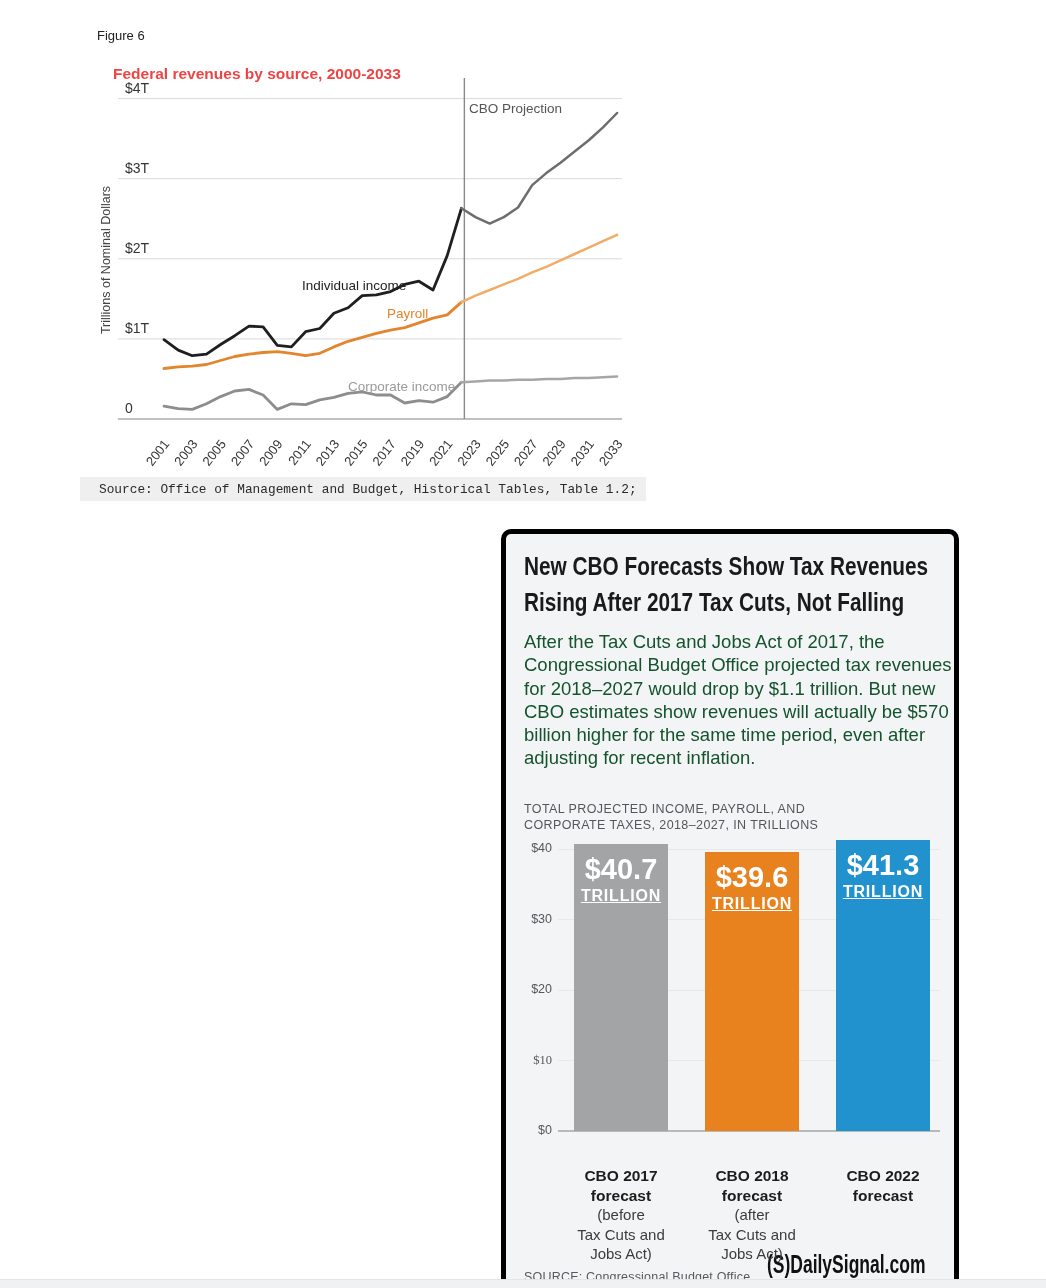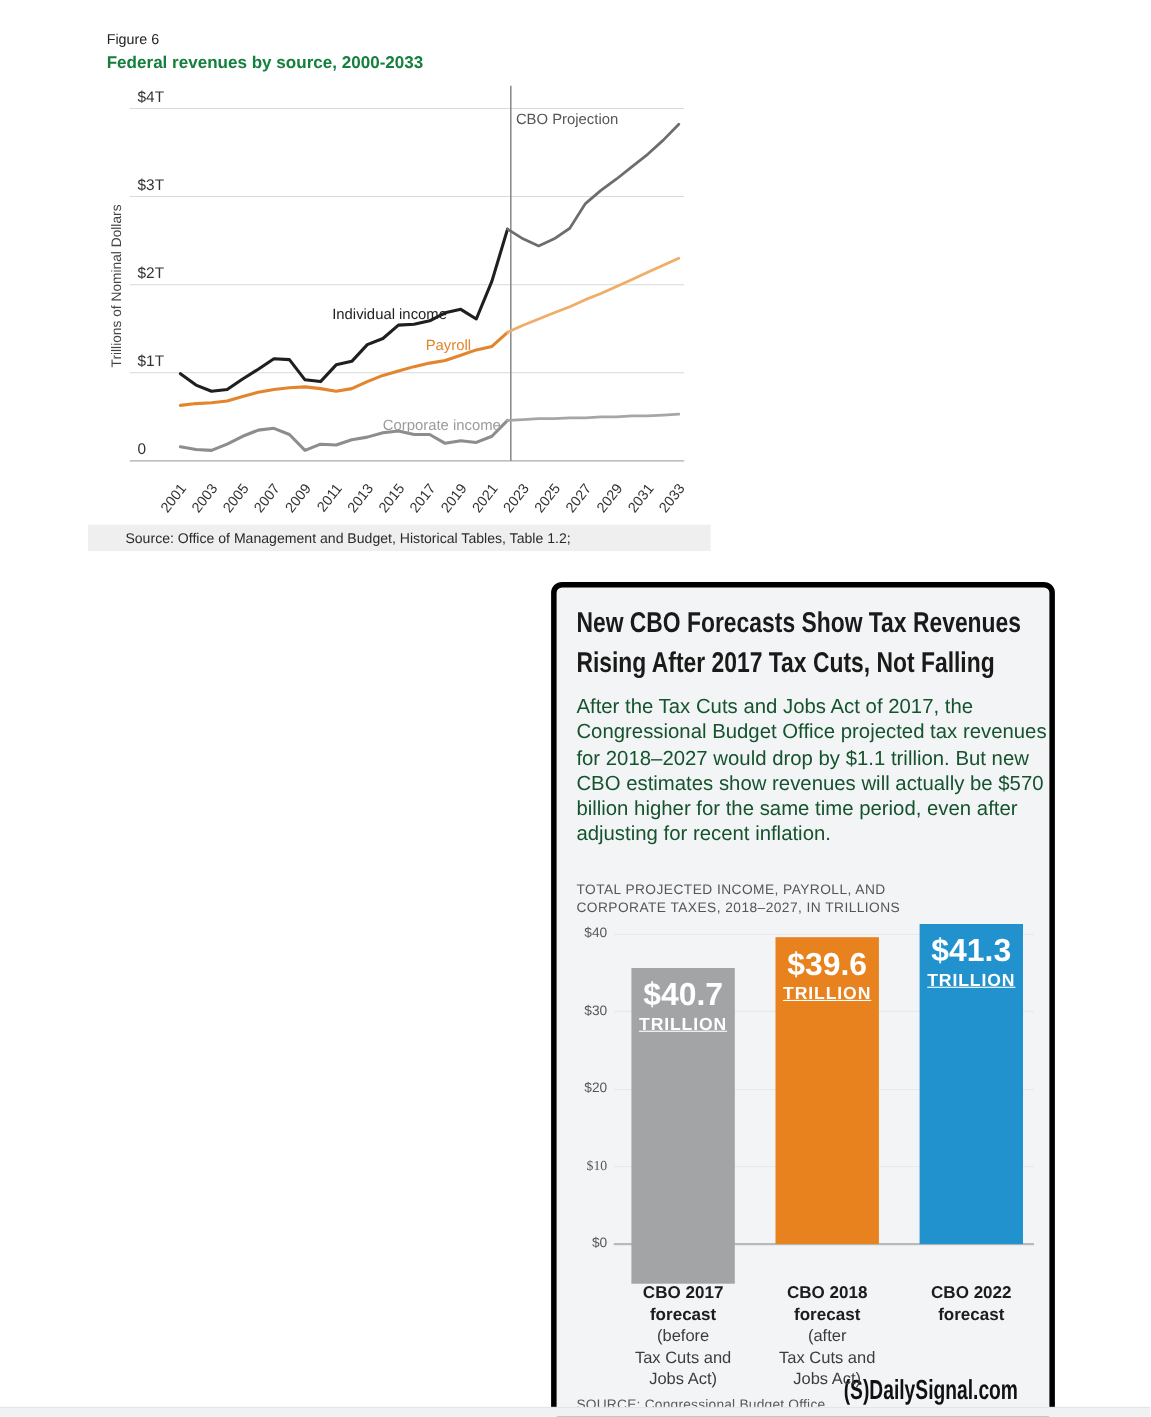--- a/index.html
+++ b/index.html
@@ -2,30 +2,30 @@
 <html><head>
 <meta charset="utf-8">
 <style>
   html,body{margin:0;padding:0;}
   body{width:1046px;height:1288px;font-family:"Liberation Sans",sans-serif;}
   .page{position:relative;width:1046px;height:1288px;background:#ffffff;overflow:hidden;}
 
   
   .figure1{position:absolute;left:80px;top:22px;width:566px;height:480px;}
   .fig-label{position:absolute;left:17px;top:6px;font-size:13px;color:#222;}
-  .fig-title{position:absolute;left:17px;top:27px;margin:0;font-size:15.5px;font-weight:700;color:#15803d;text-align:center;}
+  .fig-title{position:absolute;left:17px;top:27px;margin:16px;font-size:15.5px;font-weight:700;color:#ef4444;text-align:center;}
   #fig1-svg{position:absolute;left:0;top:50px;}
   #fig1-svg text{font-family:"Liberation Sans",sans-serif;}
   #fig1-svg .ytick{font-size:14px;fill:#333;}
   #fig1-svg .xtick{font-size:13px;fill:#333;}
   #fig1-svg .ylab{font-size:12.5px;fill:#444;}
   #fig1-svg .slabel{font-size:13.5px;}
   #fig1-svg .annot{font-size:13.5px;fill:#555;}
   .fig-source{position:absolute;left:0;top:455px;width:566px;height:24px;background:#efefef;display:flex;align-items:center;}
-  .fig-source span{margin-left:34px;font-size:12.8px;color:#2a2a2a;}
+  .fig-source span{margin-left:19px;font-size:12.8px;color:#2a2a2a;font-family:Liberation Mono, monospace;}
 
   
   .card{position:absolute;left:501px;top:529px;width:458px;height:760px;background:#f3f4f5;
         border:5px solid #000000;border-radius:10px;box-sizing:border-box;}
   .headline{position:absolute;left:18px;top:14px;}
   .hl-line{white-space:nowrap;font-size:26px;font-weight:700;line-height:36px;color:#1a1a1a;
            transform:scaleX(.8);transform-origin:0 50%;}
   .body-text{position:absolute;left:18px;top:96px;width:432px;margin:0;font-size:18.5px;line-height:23.3px;color:#14532d;}
   .chart-title{position:absolute;left:18px;top:268px;font-size:12.5px;line-height:15.5px;letter-spacing:.4px;
                color:#54575a;white-space:pre-line;}
@@ -102,21 +102,21 @@
   <section class="card">
     <div class="headline">
       <div class="hl-line">New CBO Forecasts Show Tax Revenues</div>
       <div class="hl-line">Rising After 2017 Tax Cuts, Not Falling</div>
     </div>
     <p class="body-text">After the Tax Cuts and Jobs Act of 2017, the Congressional Budget Office projected tax revenues for 2018–2027 would drop by $1.1 trillion. But new CBO estimates show revenues will actually be $570 billion higher for the same time period, even after adjusting for recent inflation.</p>
     <div class="chart-title">TOTAL PROJECTED INCOME, PAYROLL, AND
 CORPORATE TAXES, 2018–2027, IN TRILLIONS</div>
 
     <div class="bar-chart" id="bar-chart">
-      <div class="bar" id="bar-0" style="left: 68px; top: 310.472px; height: 286.528px; background: rgb(162, 164, 166); margin-top: 36px;">
+      <div class="bar" id="bar-0" style="left: 68px; top: 310.472px; height: 286.528px; background: rgb(162, 164, 166);">
         <div class="bar-value">$40.7</div>
         <div class="bar-unit">TRILLION</div>
       </div>
       <div class="bar" id="bar-1" style="left: 199px; top: 318.216px; height: 278.784px; background: rgb(232, 130, 31);">
         <div class="bar-value">$39.6</div>
         <div class="bar-unit">TRILLION</div>
       </div>
       <div class="bar" id="bar-2" style="left: 330px; top: 306.248px; height: 290.752px; background: rgb(34, 146, 207);">
         <div class="bar-value">$41.3</div>
         <div class="bar-unit">TRILLION</div>

